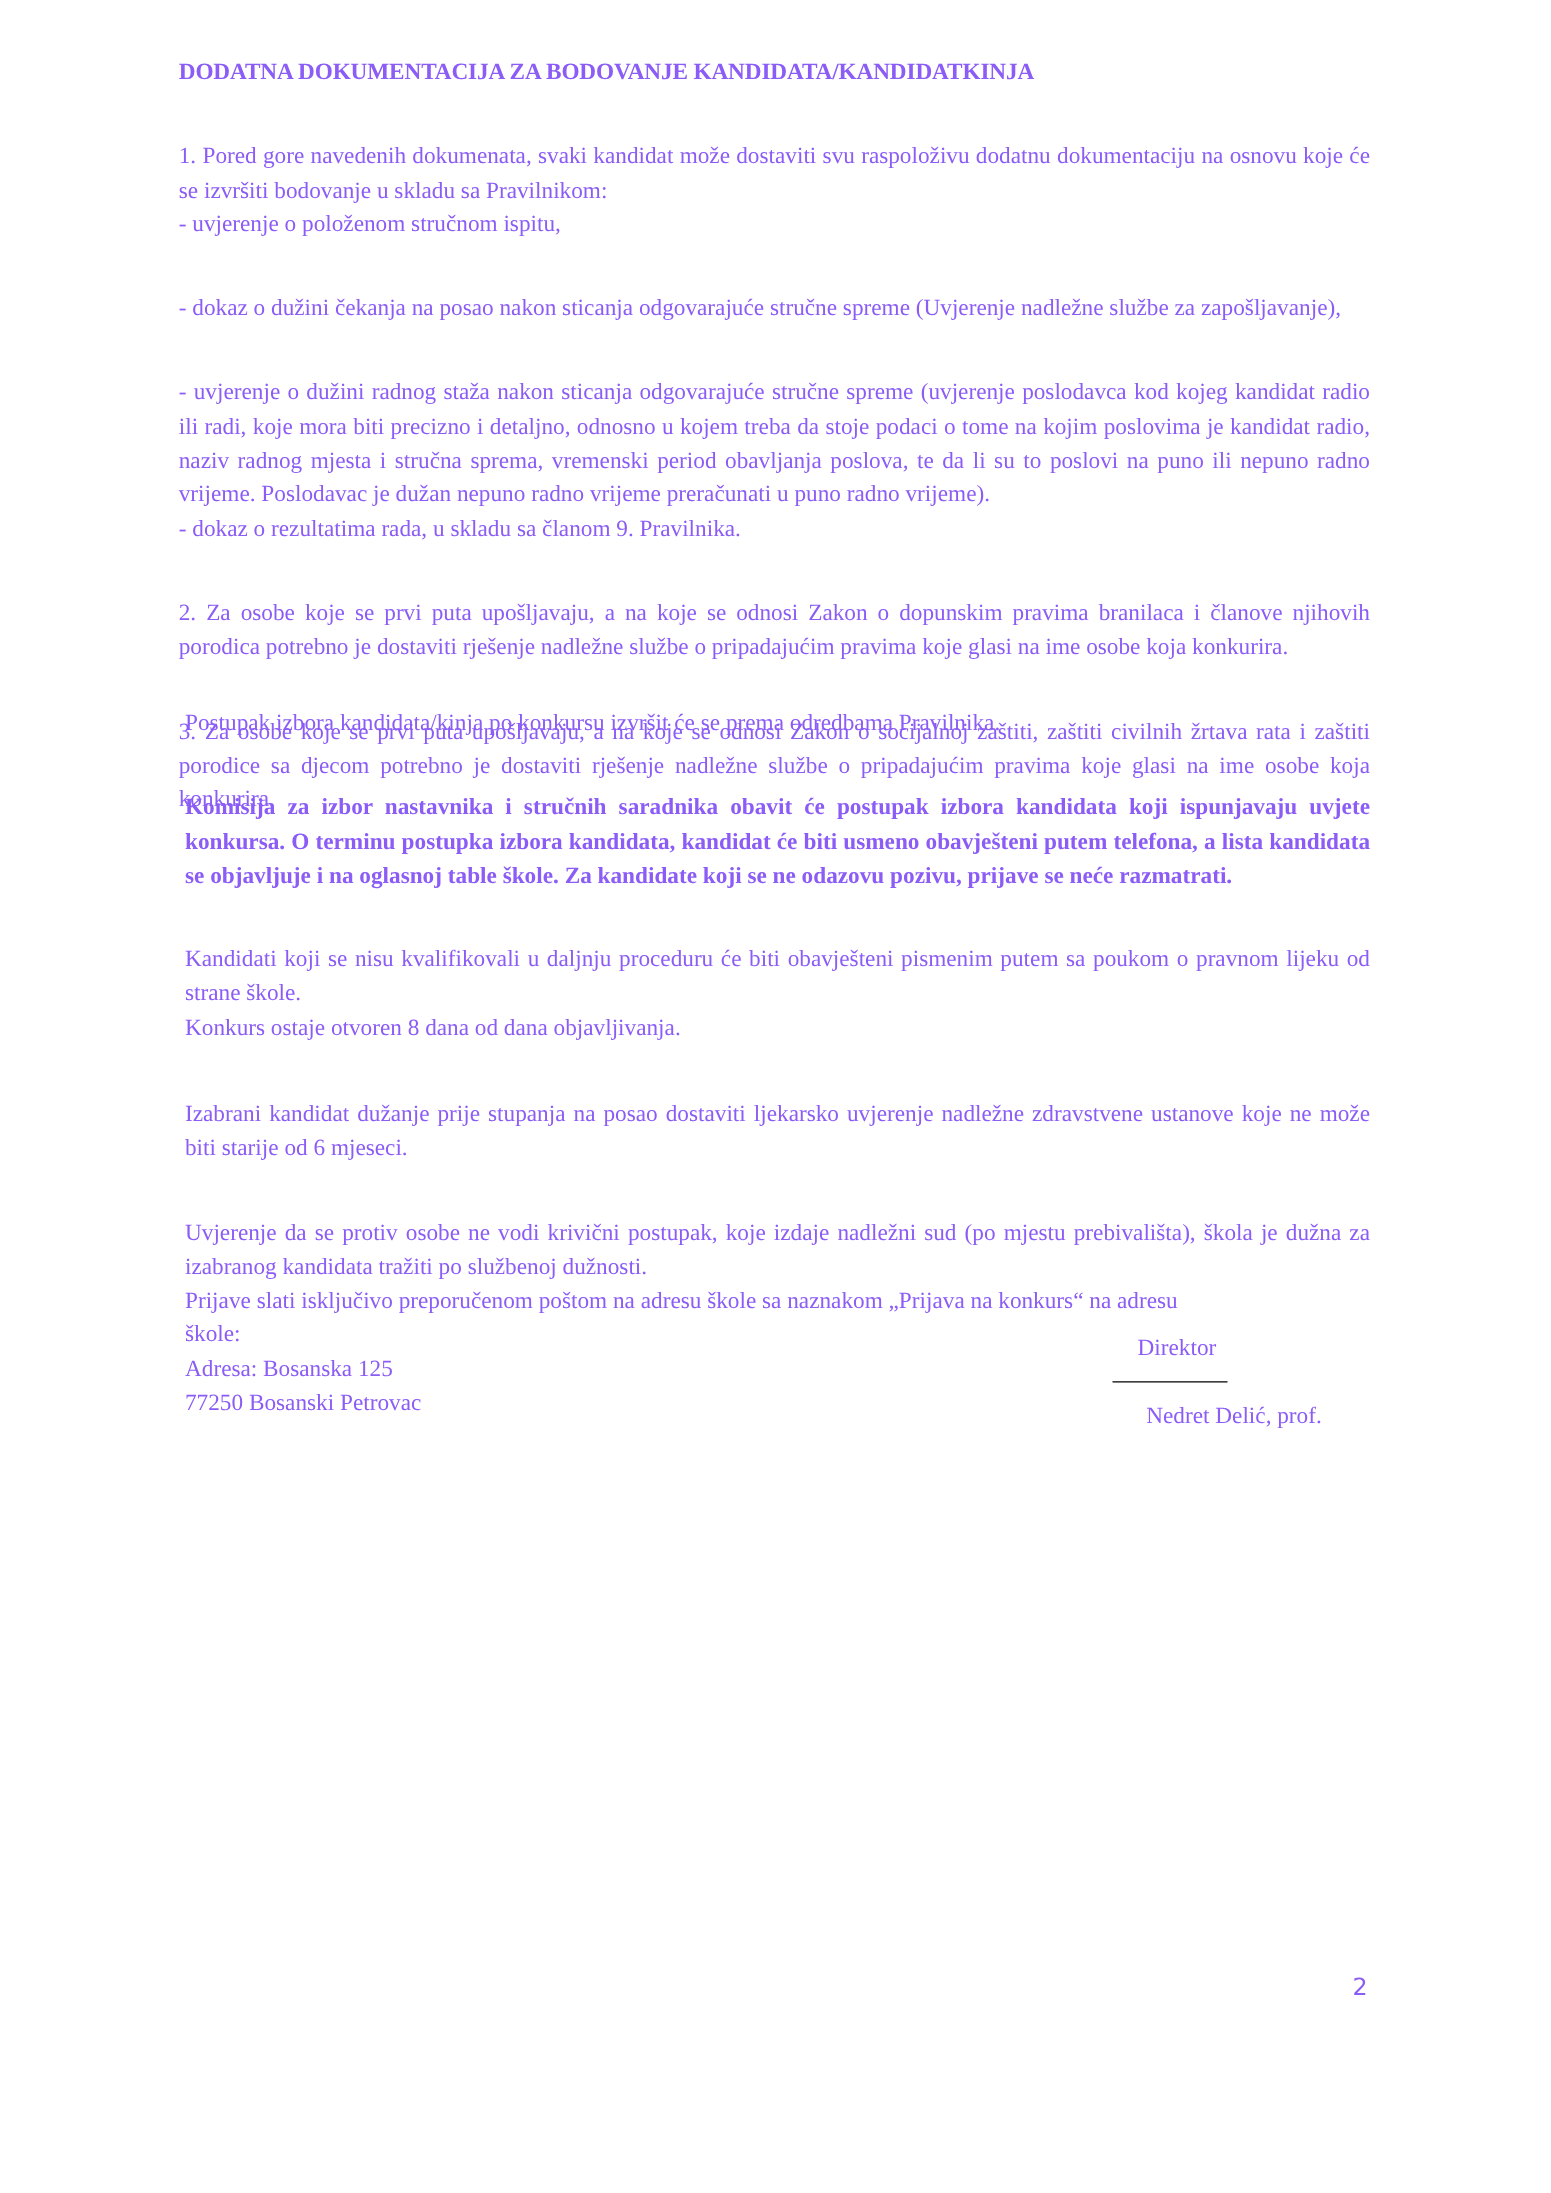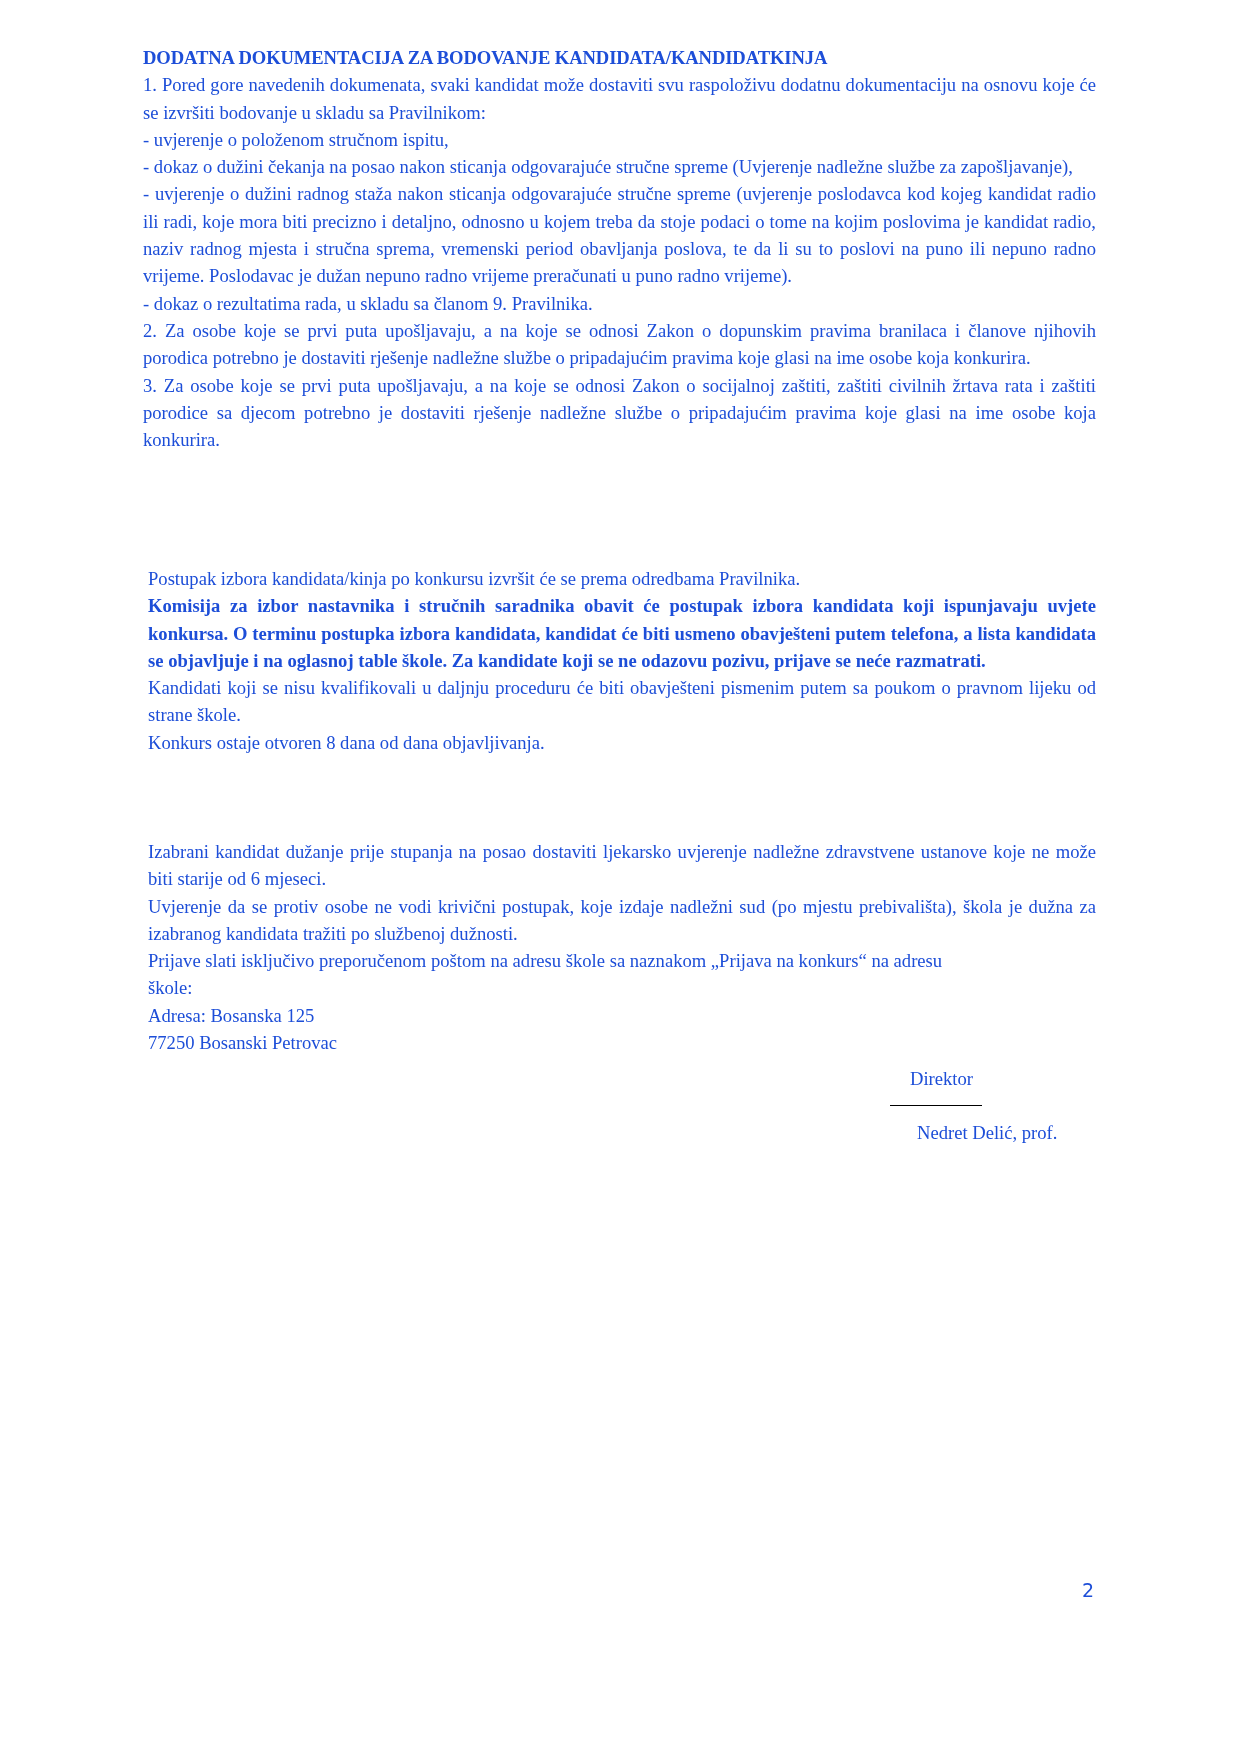--- a/index.html
+++ b/index.html
@@ -1,26 +1,26 @@
 <!DOCTYPE html>
 <html><head>
   <meta charset="utf-8">
   <style>
     html, body { margin: 0; padding: 0; background: #ffffff; }
     body { width: 1241px; height: 1754px; position: relative; overflow: hidden; }
     .page {
       position: absolute; left: 0; top: 0; width: 1241px; height: 1754px;
-      background: #ffffff; color: #1d4ed8;
+      background: #ffffff; color: #8b5cf6;
       font-family: "Liberation Serif", "DejaVu Serif", serif;
       font-size: 18.6px; line-height: 27.3px;
     }
     .block { position: absolute; left: 143px; width: 953px; }
     .block2 { position: absolute; left: 148px; width: 948px; }
     .title { font-weight: bold; letter-spacing: -0.1px; }
-    .j { text-align: justify; }
+    .j { text-align: justify; margin-top: 40px; }
     .bold { font-weight: bold; }
     p { margin: 0; }
     .sig-title { position: absolute; left: 910px; top: 1065px; }
     .sig-line { position: absolute; left: 890px; top: 1105px; width: 92px; border-bottom: 1px solid #000; height: 0; }
     .sig-name { position: absolute; left: 917px; top: 1119px; }
     .page-num {
       position: absolute; left: 1082px; top: 1577px;
       font-family: "DejaVu Sans", "Liberation Sans", sans-serif; font-size: 19px;
     }
   </style>

